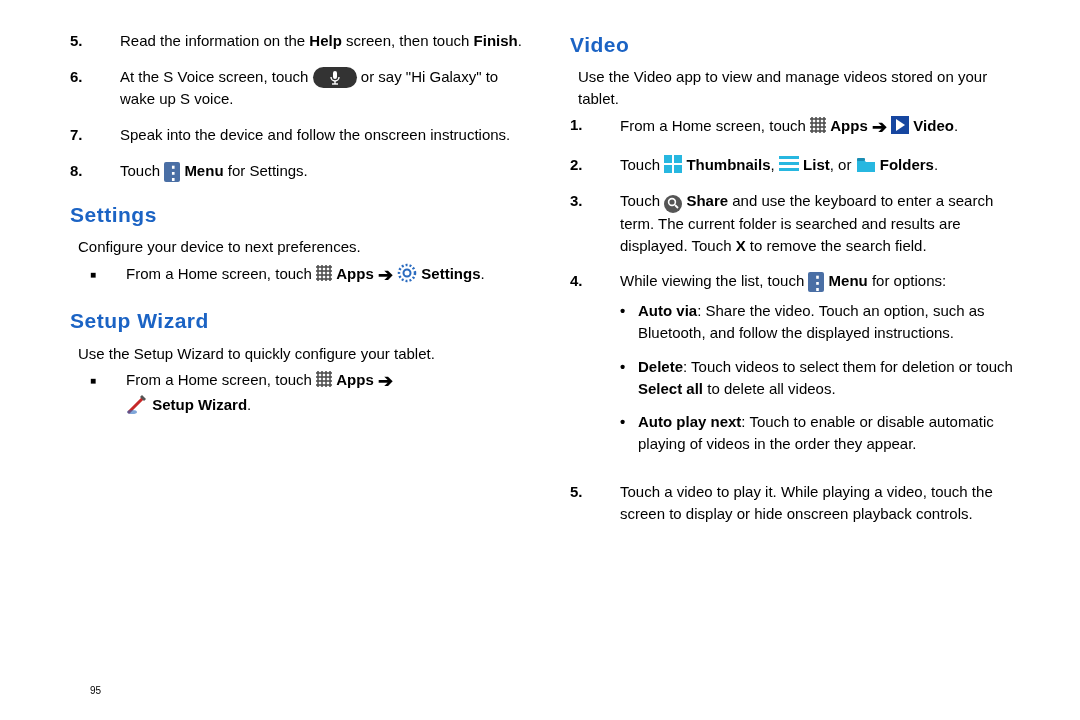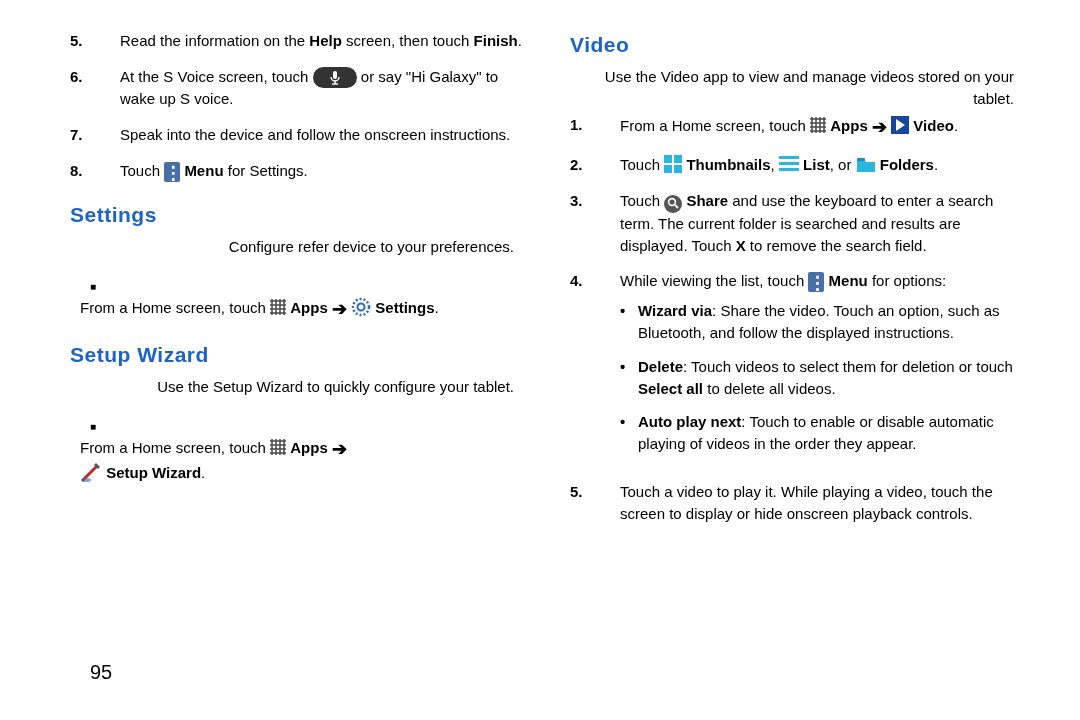--- a/index.html
+++ b/index.html
@@ -23,42 +23,41 @@
     flex: 1;
   }
   h2 {
     font-family: Verdana, Arial, sans-serif;
     color: #1b63c4;
     font-weight: 900;
     font-size: 21px;
     margin: 18px 0 6px 0;
     letter-spacing: 0.5px;
   }
-  p { margin: 4px 16px; text-align: right; }
+  p { margin: 4px 8px; }
   ol.num {
     list-style: none;
     padding: 0;
     margin: 0;
   }
   ol.num > li {
     display: flex;
     margin-bottom: 14px;
   }
   ol.num > li > .n {
     font-weight: bold;
     min-width: 26px;
   }
   ol.num > li > .body {
     flex: 1;
     margin-left: 24px;
   }
   .blt {
     display: flex;
-    margin: 16px 0;
-    flex-direction: column;
+    margin: 4px 0;
   }
   .blt .sq {
     min-width: 26px;
     padding-left: 20px;
   }
   .blt .sq::before {
     content: "■";
     font-size: 10px;
   }
   .blt .body { flex: 1; margin-left: 10px; }
@@ -160,23 +159,23 @@
   .play-icon::before{
     content:"";
     position:absolute;
     left:5px; top:3px;
     border-left:9px solid #fff;
     border-top:6px solid transparent;
     border-bottom:6px solid transparent;
   }
   .pnum {
     position: absolute;
-    bottom: 36px;
+    bottom: 24px;
     left: 90px;
-    font-size: 20px;
+    font-size: 10px;
   }
 </style>
 </head>
 <body>
 
 <div class="page">
   <div class="col">
     <ol class="num">
       <li>
         <span class="n">5.</span>
@@ -204,21 +203,21 @@
       <li>
         <span class="n">8.</span>
         <span class="body">
           <span>Touch </span><span class="menu-dots"></span>
           <span class="b">Menu</span><span> for Settings.</span>
         </span>
       </li>
     </ol>
 
     <h2>Settings</h2>
-    <p>Configure refer device to your preferences.</p>
+    <p>Configure your device to next preferences.</p>
     <div class="blt">
       <span class="sq"></span>
       <span class="body">
         <span>From a Home screen, touch </span><span class="apps-icon"></span>
         <span class="b">Apps</span>
         <span class="arrow">➔</span>
         <span class="gear-icon"><svg width="20" height="20" viewBox="0 0 20 20">
               <circle cx="10" cy="10" r="8" fill="none" stroke="#2a6bbf" stroke-width="2.5" stroke-dasharray="2 2"></circle>
               <circle cx="10" cy="10" r="3.5" fill="none" stroke="#2a6bbf" stroke-width="2"></circle>
             </svg></span>
@@ -282,21 +281,21 @@
           <span class="b">Share</span><span> and use the keyboard to enter a search term. The current folder is searched and results are displayed. Touch </span><span class="b">X</span><span> to remove the search field.</span>
         </span>
       </li>
       <li>
         <span class="n">4.</span>
         <span class="body">
           <span>While viewing the list, touch </span><span class="menu-dots"></span>
           <span class="b">Menu</span><span> for options:</span>
           <ul class="sub">
             <li>
-                <span><span class="b">Wizard via</span><span>: Share the video. Touch an option, such as Bluetooth, and follow the displayed instructions.</span></span>
+                <span><span class="b">Auto via</span><span>: Share the video. Touch an option, such as Bluetooth, and follow the displayed instructions.</span></span>
               </li>
             <li>
                 <span><span class="b">Delete</span><span>: Touch videos to select them for deletion or touch </span><span class="b">Select all</span><span> to delete all videos.</span></span>
               </li>
             <li>
                 <span><span class="b">Auto play next</span><span>: Touch to enable or disable automatic playing of videos in the order they appear.</span></span>
               </li>
           </ul>
         </span>
       </li>

